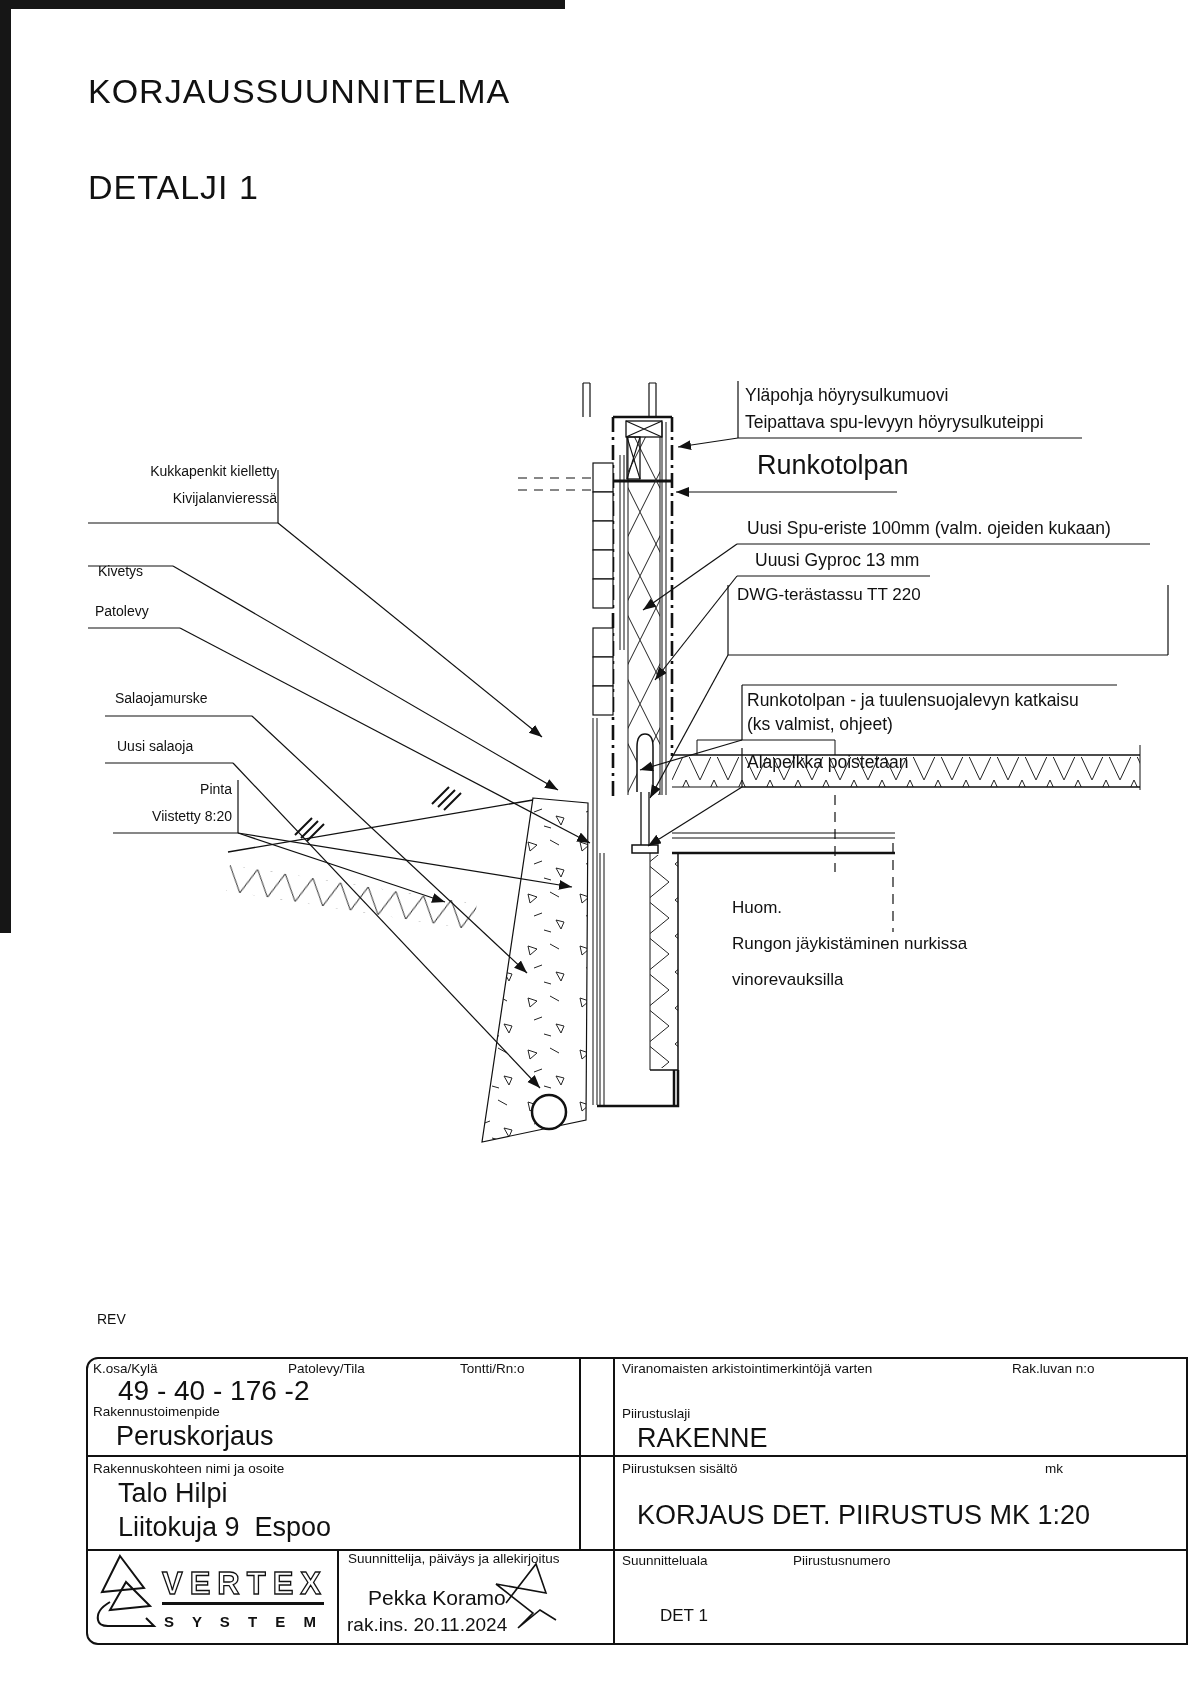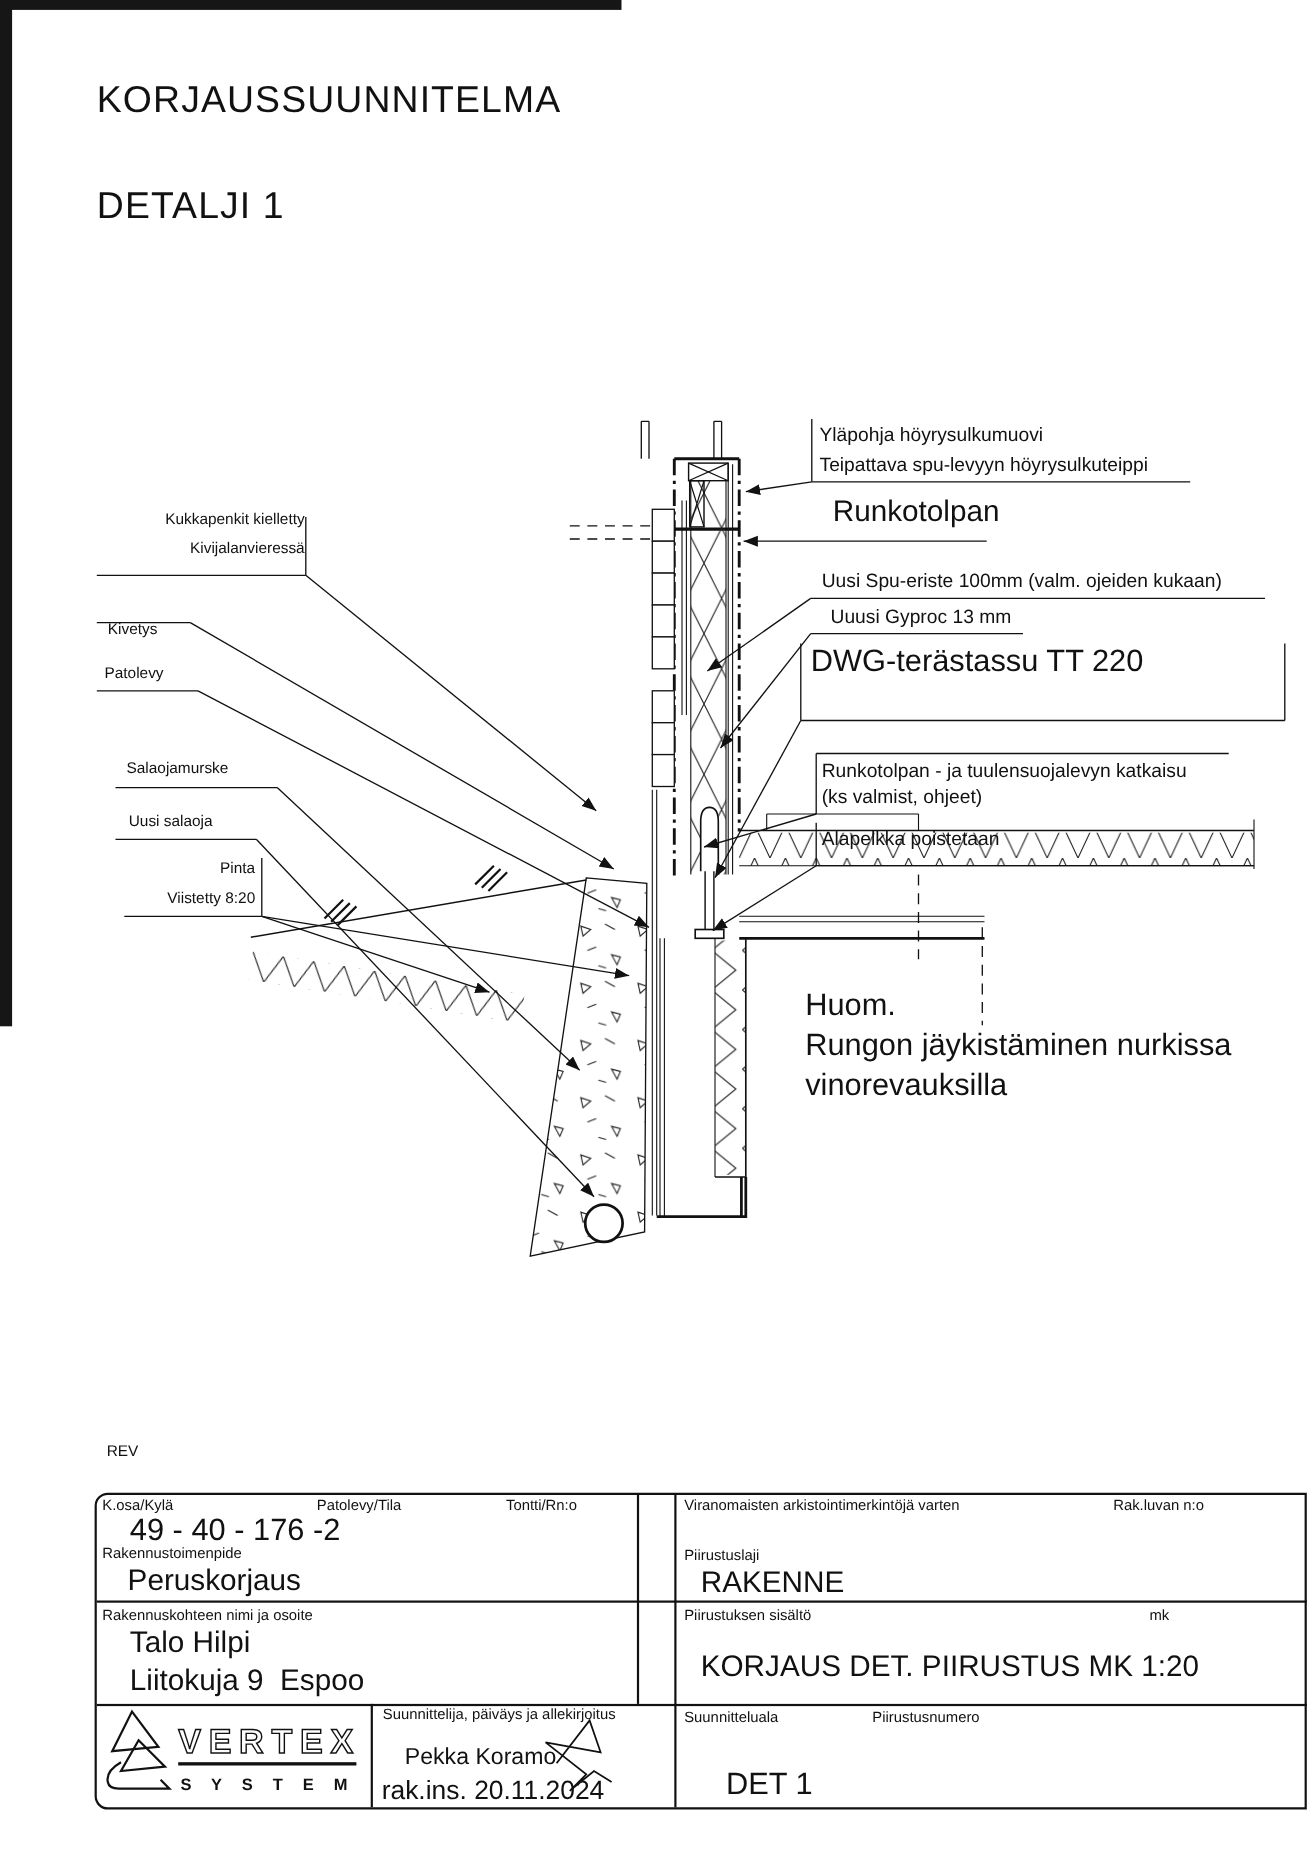--- a/index.html
+++ b/index.html
@@ -1,23 +1,23 @@
 <!DOCTYPE html>
 <html><head>
 <meta charset="utf-8">
 <style>
   html,body{margin:0;padding:0;background:#888;}
   .page{position:relative;width:1190px;height:1684px;background:#fff;overflow:hidden;
         font-family:"Liberation Sans","DejaVu Sans",sans-serif;color:#111;}
   .abs{position:absolute;white-space:nowrap;}
   .t34{font-size:34px;letter-spacing:1px;}
   .t27{font-size:27px;}
-  .t24{font-size:28px;}
+  .t24{font-size:17px;}
   .t21{font-size:21px;}
-  .t20{font-size:24px;}
+  .t20{font-size:19px;}
   .t18{font-size:14px;}
   .t17{font-size:17.5px;}
   .t13{font-size:13.5px;}
   .rt{text-align:right;}
   .ws-pre{white-space:pre;}
   svg.linework{position:absolute;left:0;top:0;}
   .scanbar{position:absolute;background:#161616;}
   
   .tblock{position:absolute;left:86px;top:1357px;width:1102px;height:288px;
           border:2px solid #111;border-radius:12px 0 0 12px;box-sizing:border-box;}

